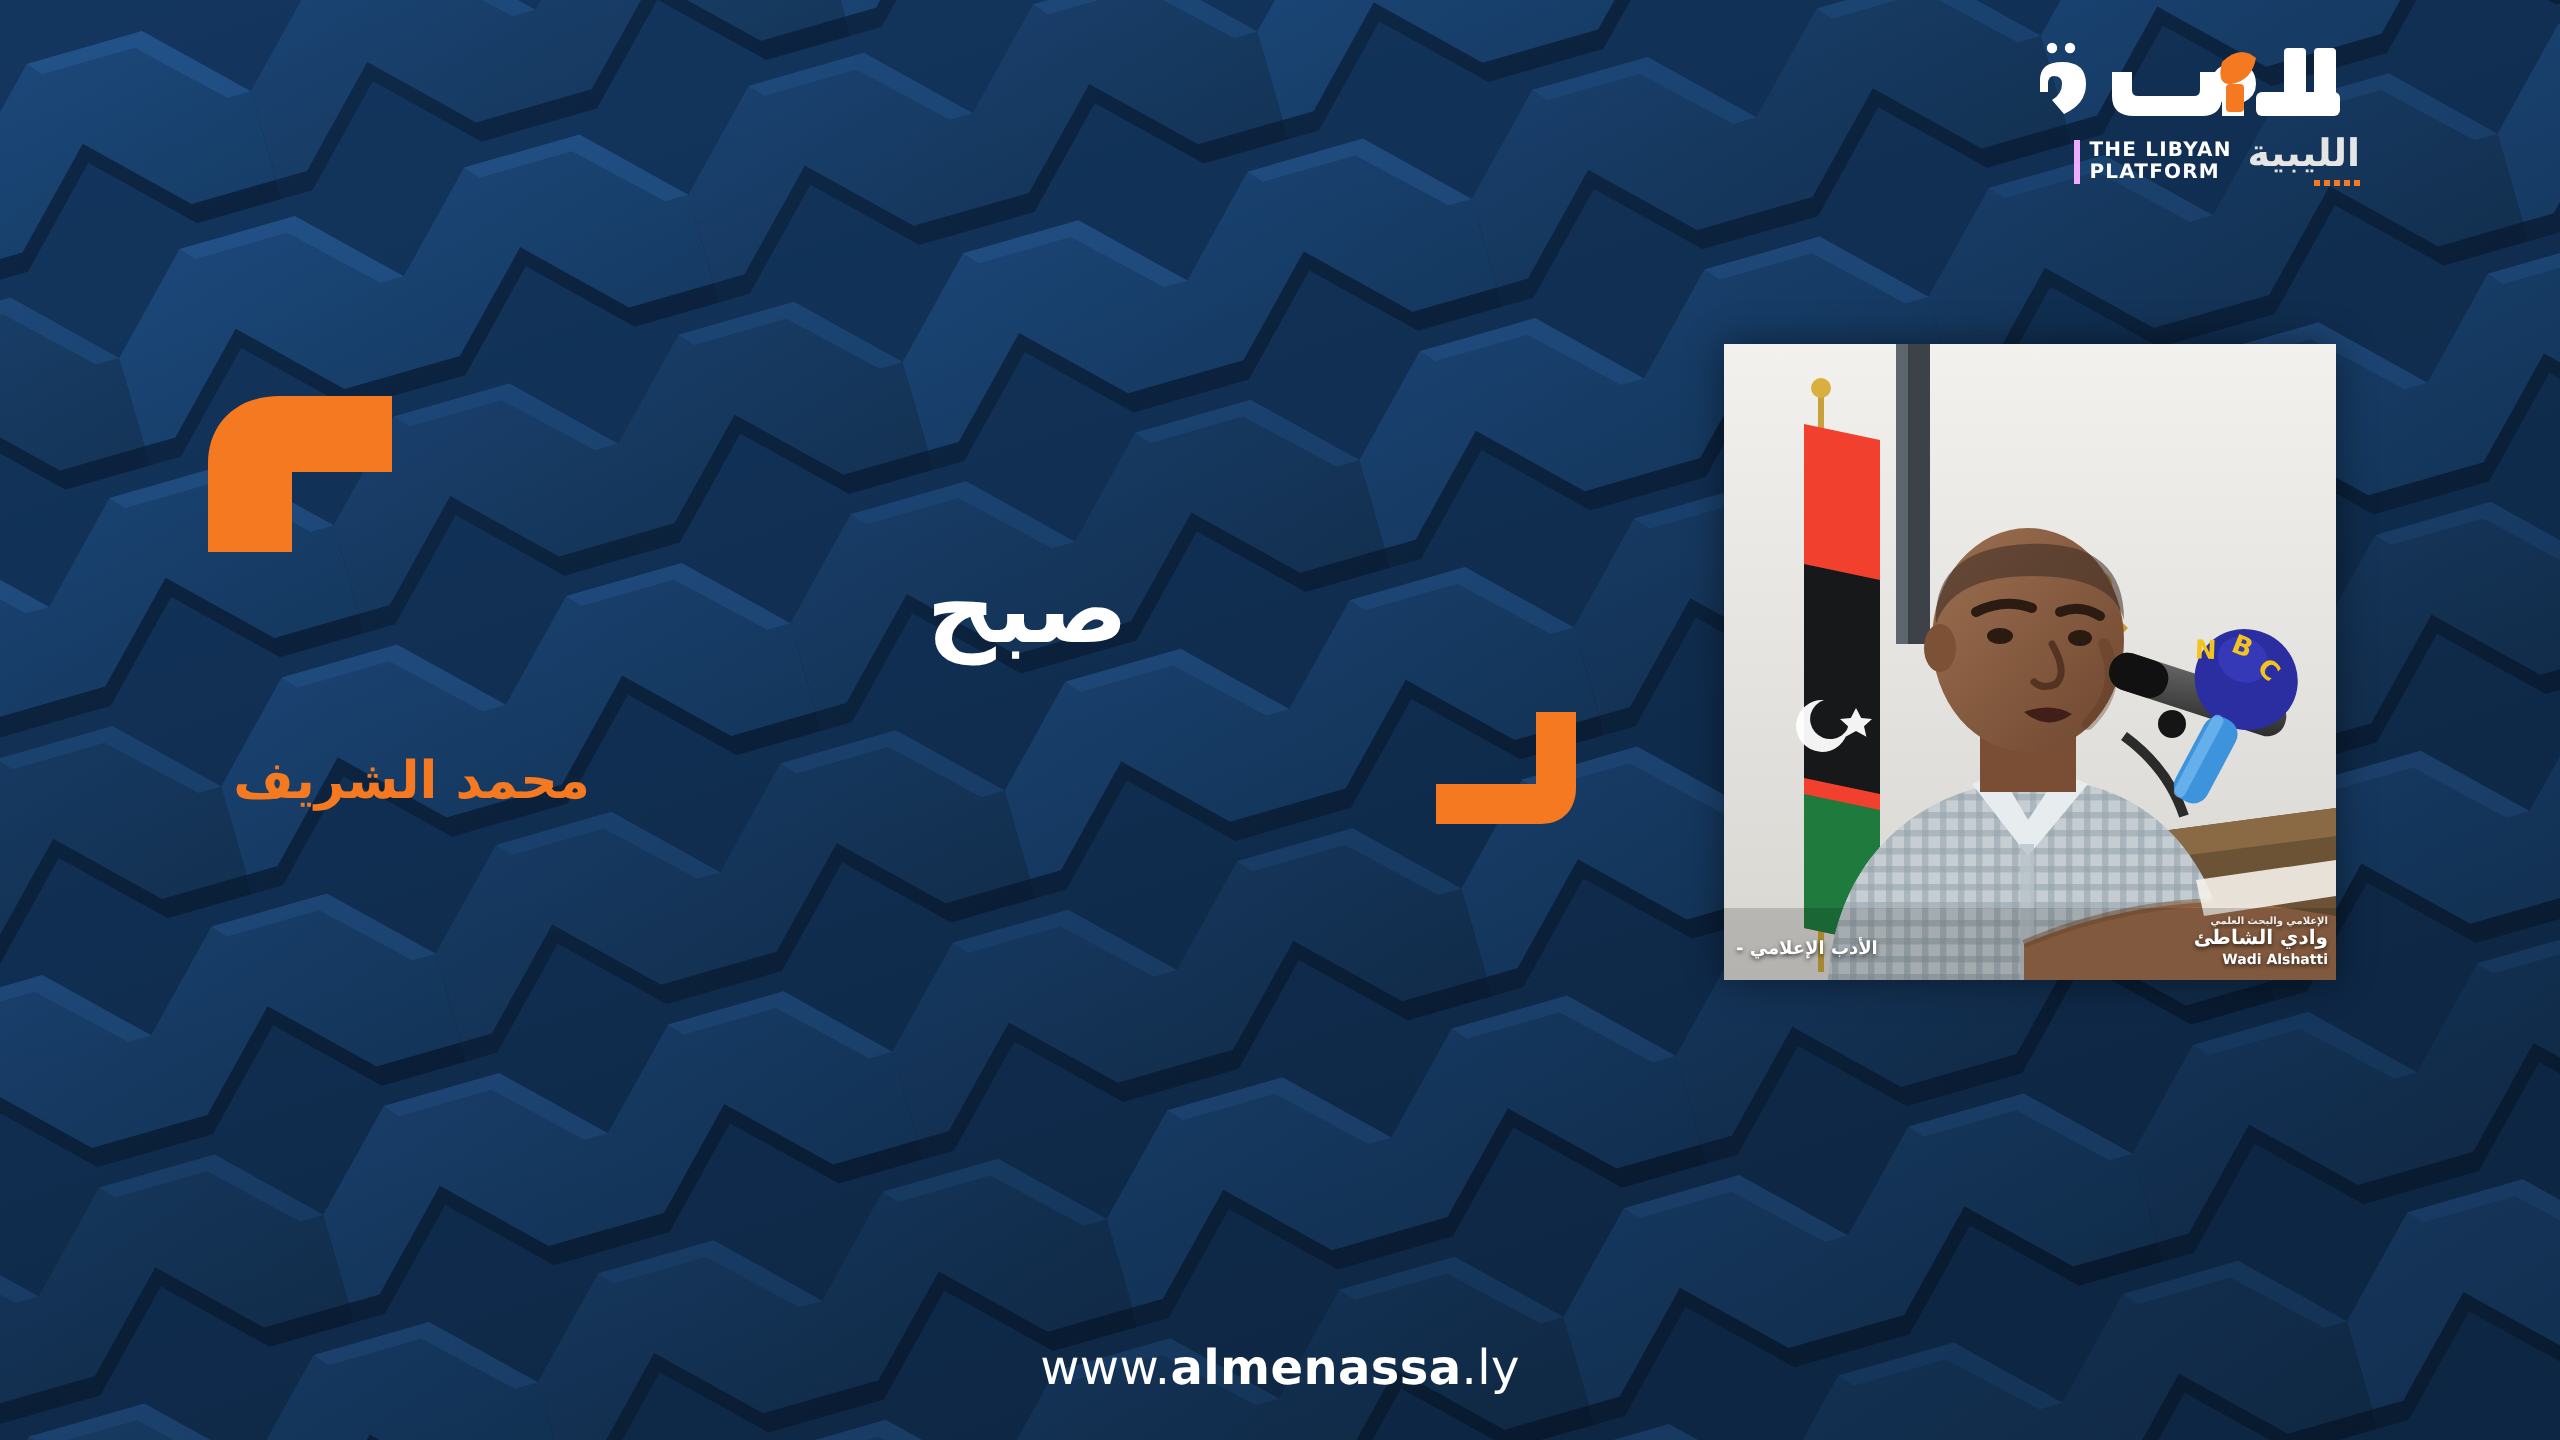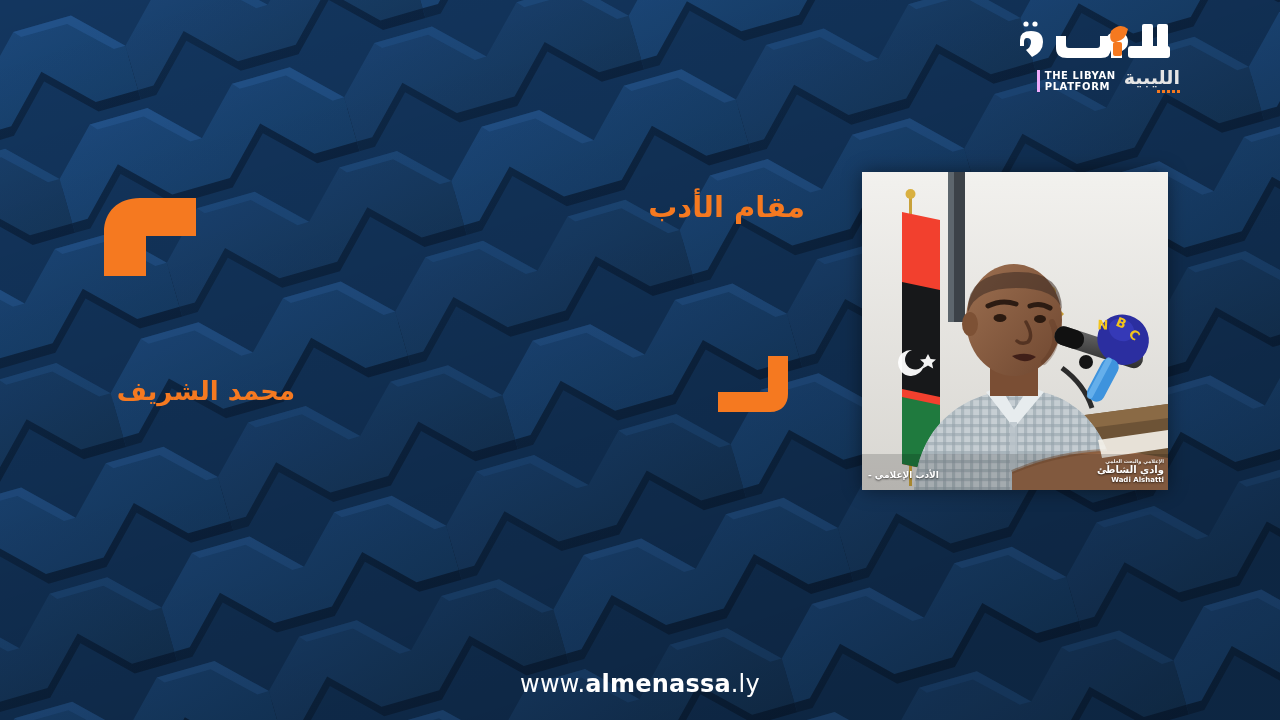--- a/index.html
+++ b/index.html
@@ -206,22 +206,22 @@
       <path d="M0,78 L0,34 C0,14 14,0 36,0 L92,0 L92,38 L42,38 L42,78 Z" fill="#f57920"></path>
     </svg>
   </div>
 
   <div class="bracket" style="left:718px;top:356px;">
     <svg width="70" height="56" viewBox="0 0 70 56" aria-hidden="true">
       <path d="M70,0 L70,38 C70,48 64,56 52,56 L0,56 L0,36 L50,36 L50,0 Z" fill="#f57920"></path>
     </svg>
   </div>
 
-  <div class="txt t-show">مقام الأدب</div>
-
+
+  <div class="txt t-program">صبح</div>
 
   <div class="txt t-guest">محمد الشريف</div>
 
   <div class="logo">
 
     <div class="logo-main">
       <svg width="170" height="48" viewBox="0 0 170 48" aria-hidden="true">
 
         <g fill="#ffffff">
 

